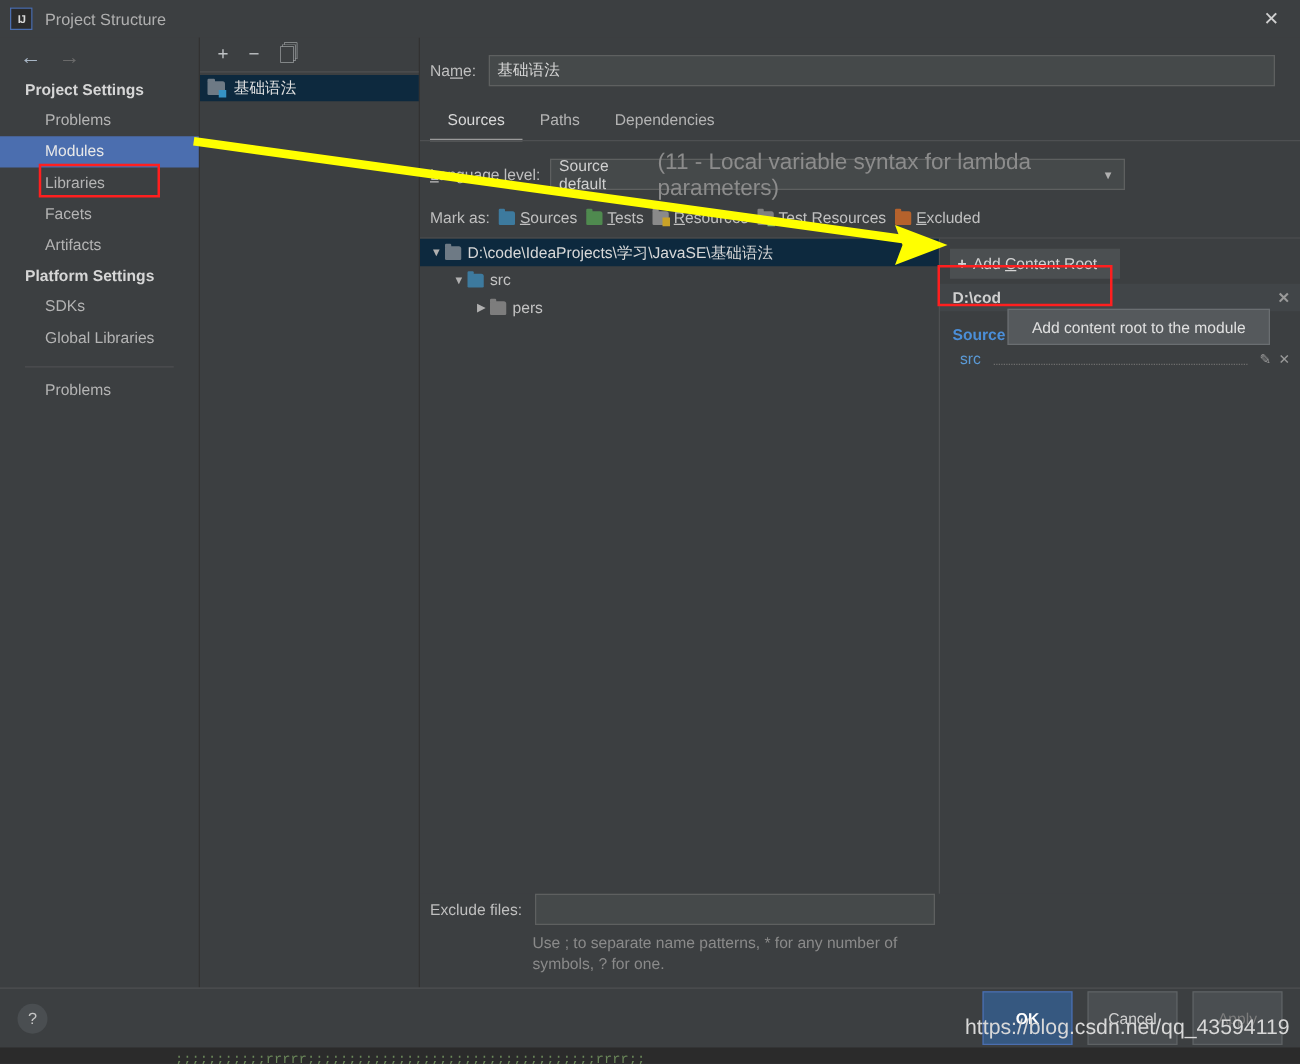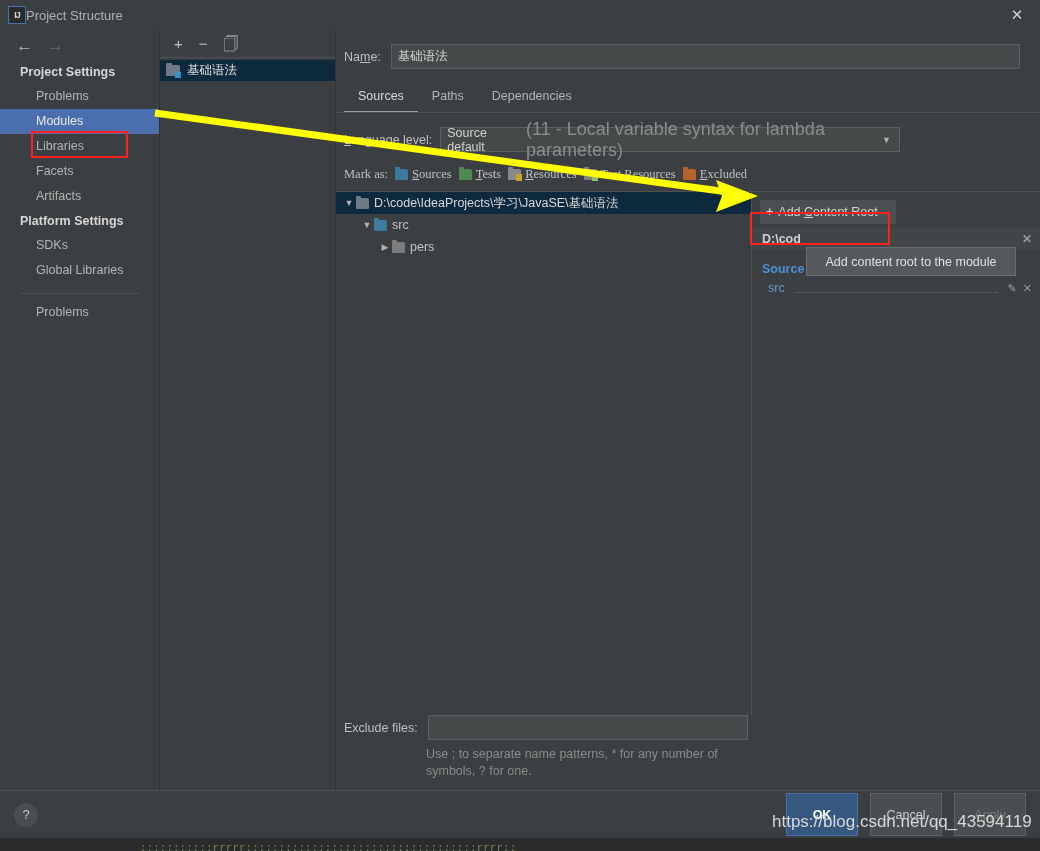--- a/index.html
+++ b/index.html
@@ -36,21 +36,21 @@
   
   #titlebar{
     height:30px; background:#3c3f41; display:flex; align-items:center;
     padding:0 0 0 8px; flex:0 0 30px; position:relative;
   }
   .ij-logo{
     width:18px; height:18px; background:#2b2b2b; border:1px solid #4b6eaf;
     color:#d8d8d8; font-size:9px; font-weight:bold; line-height:16px;
     text-align:center; letter-spacing:-1px; flex:0 0 18px;
   }
-  #title-text{ margin-left:0; font-size:13px; color:#b0b0b0; }
+  #title-text{ margin-left:10px; font-size:13px; color:#b0b0b0; }
   #close-btn{
     position:absolute; right:0; top:0; width:46px; height:30px;
     display:flex; align-items:center; justify-content:center;
     color:#d0d0d0; font-size:15px; cursor:pointer;
   }
 
   
   #body{ flex:1; display:flex; min-height:0; }
 
   
@@ -117,21 +117,21 @@
 
   .lang-row{ display:flex; align-items:center; gap:8px; padding:14px 140px 0 8px; }
   .combo{
     flex:1; height:25px; background:#45494a; border:1px solid #5e6060;
     display:flex; align-items:center; padding:0 6px; position:relative;
   }
   .combo-main{ font-size:12.5px; color:#d0d0d0; }
   .combo-sub{ font-size:18px; color:#8c8c8c; margin-left:5px; }
   .combo-arrow{ position:absolute; right:8px; color:#b0b0b0; font-size:9px; }
 
-  .markas-row{ display:flex; align-items:flex-end; gap:7px; padding:15px 16px 0 8px; font-size:12.5px;font-family:Liberation Serif, serif; }
+  .markas-row{ display:flex; align-items:flex-end; gap:7px; padding:15px 16px 0 8px; font-size:12.5px; }
   .mark-btn{ display:flex; align-items:center; gap:4px; cursor:pointer; color:#c0c0c0; }
   .mark-btn span.lbl{ text-decoration:none; }
   .mark-btn span.lbl u{ text-decoration:underline; }
   .fi{ width:13px; height:11px; border-radius:1px 2px 1px 1px; position:relative; flex:0 0 13px; }
   .fi:before{ content:""; position:absolute; left:0; top:-2px; width:5px; height:3px; border-radius:1px; background:inherit; }
   .fi.blue{ background:#3d7a9e; }
   .fi.green{ background:#4f8a4f; }
   .fi.gray{ background:#8a8a8a; }
   .fi.grayy{ background:#7f7f7f; }
   .fi.orange{ background:#b5622c; }

